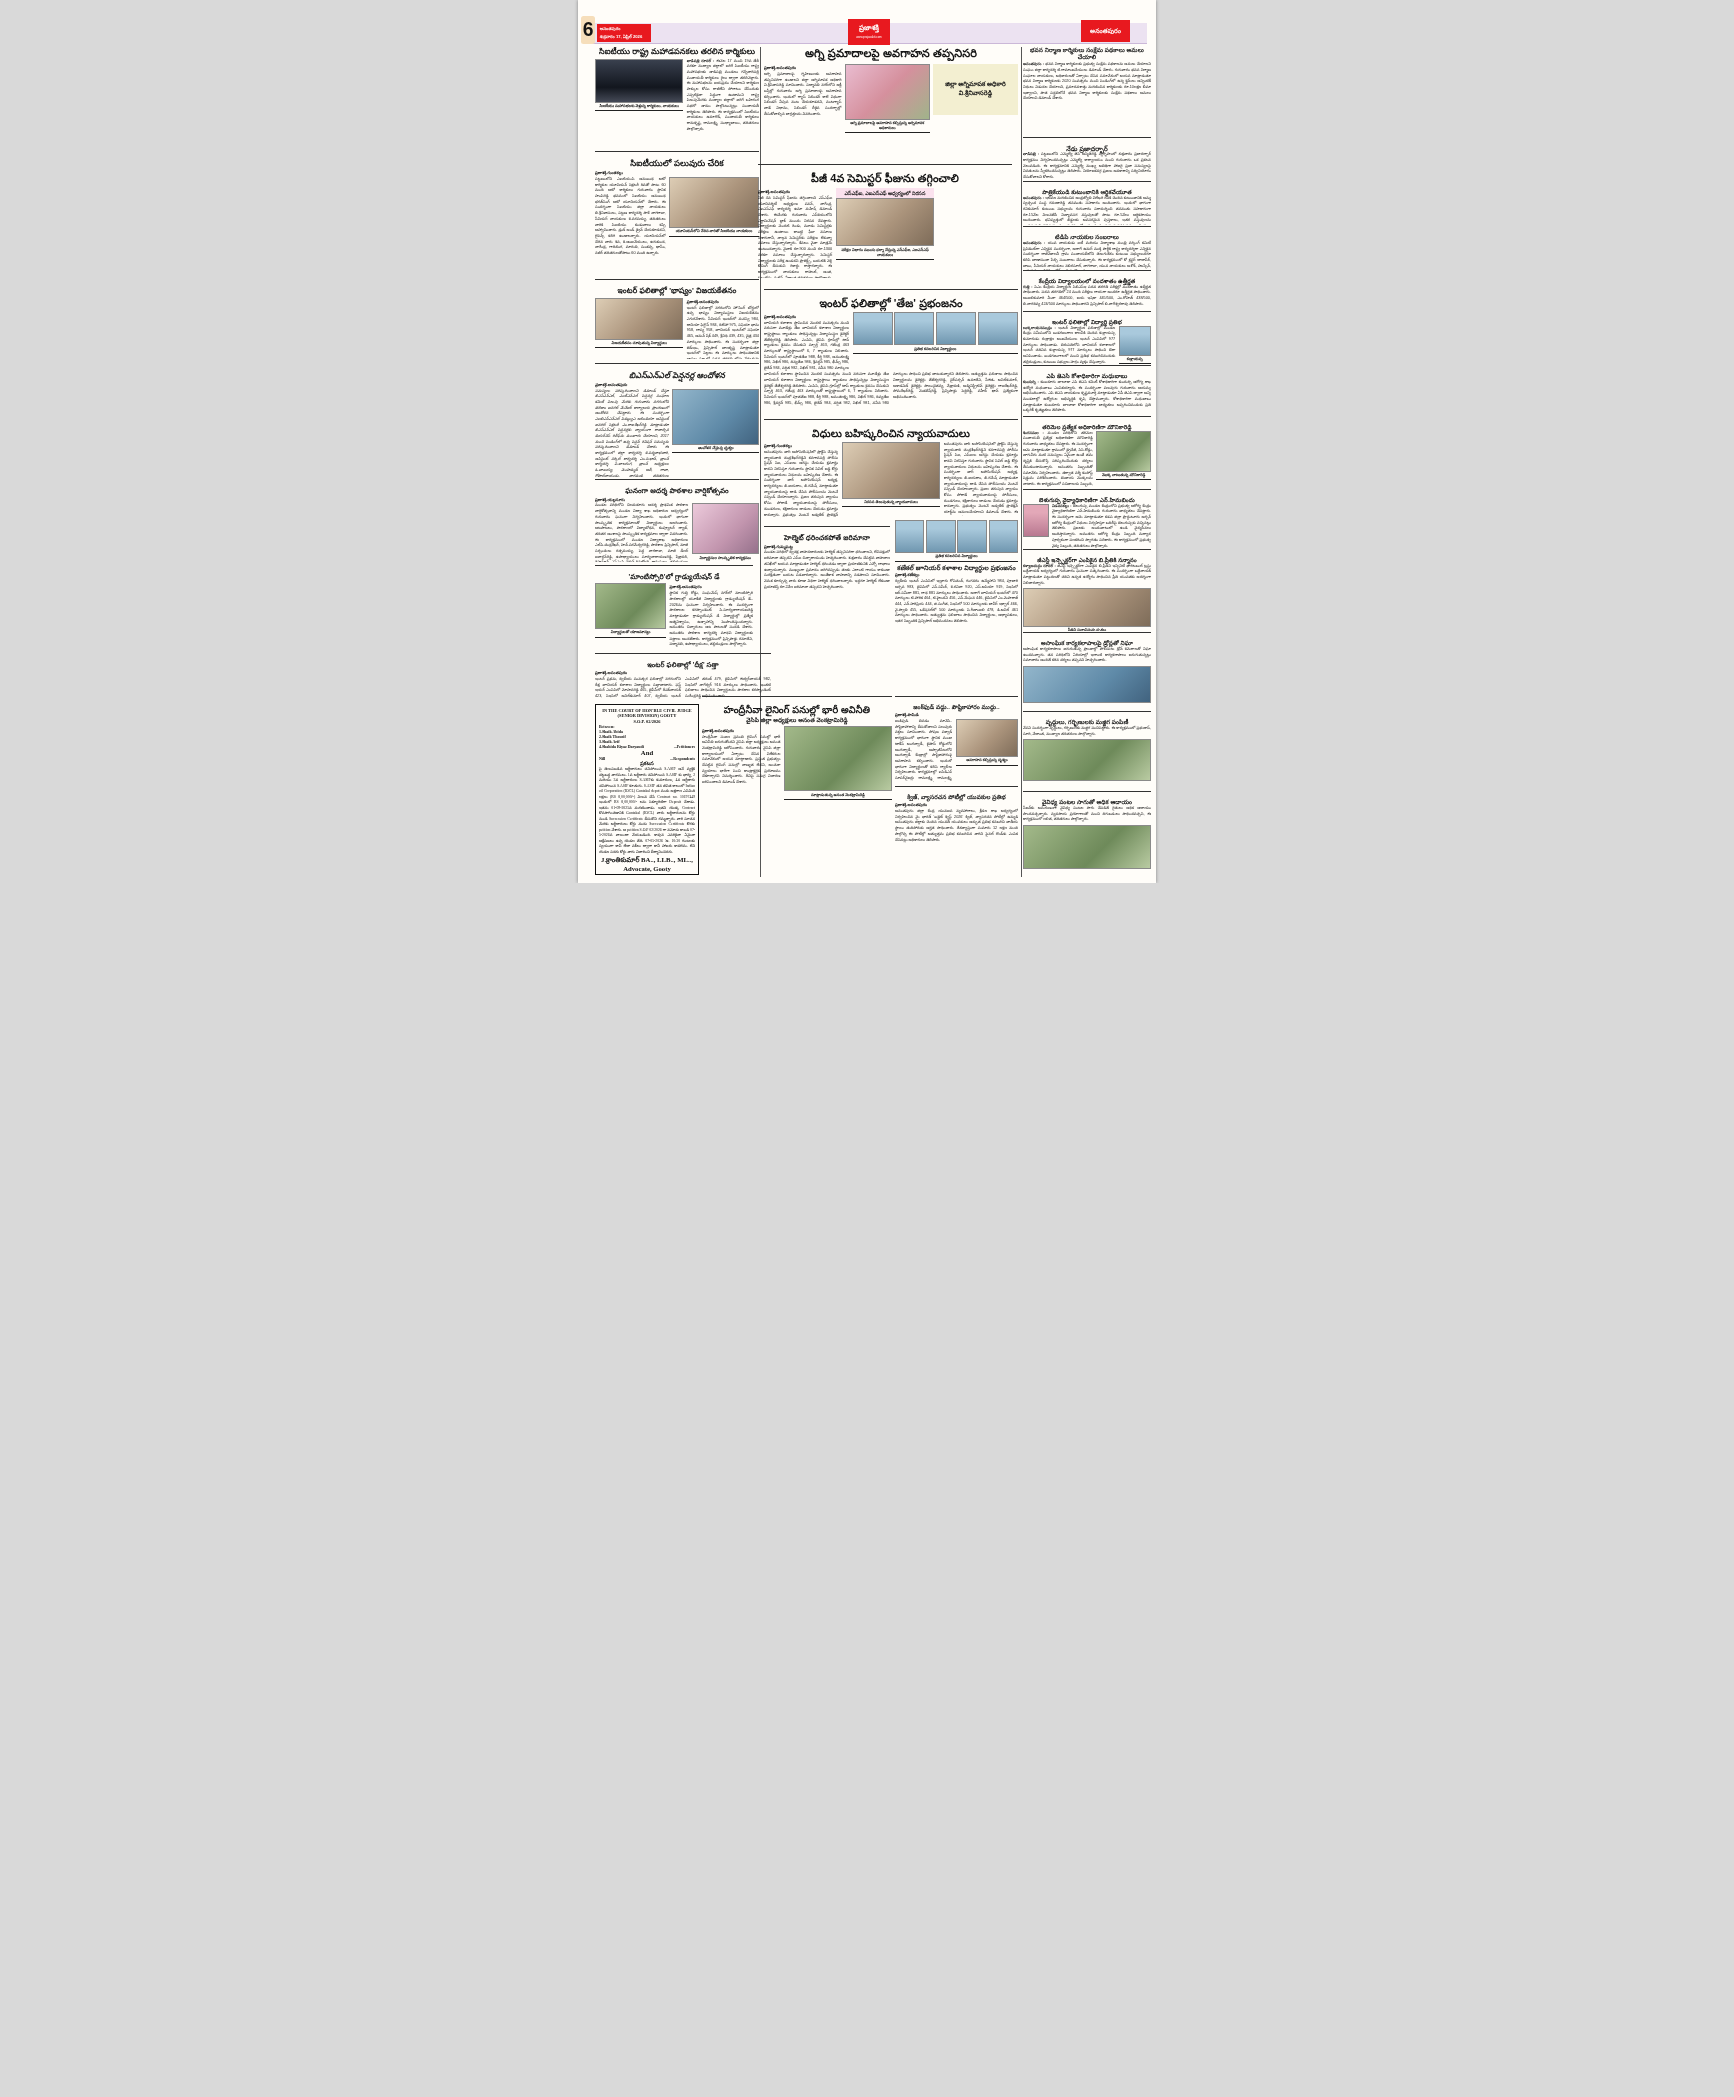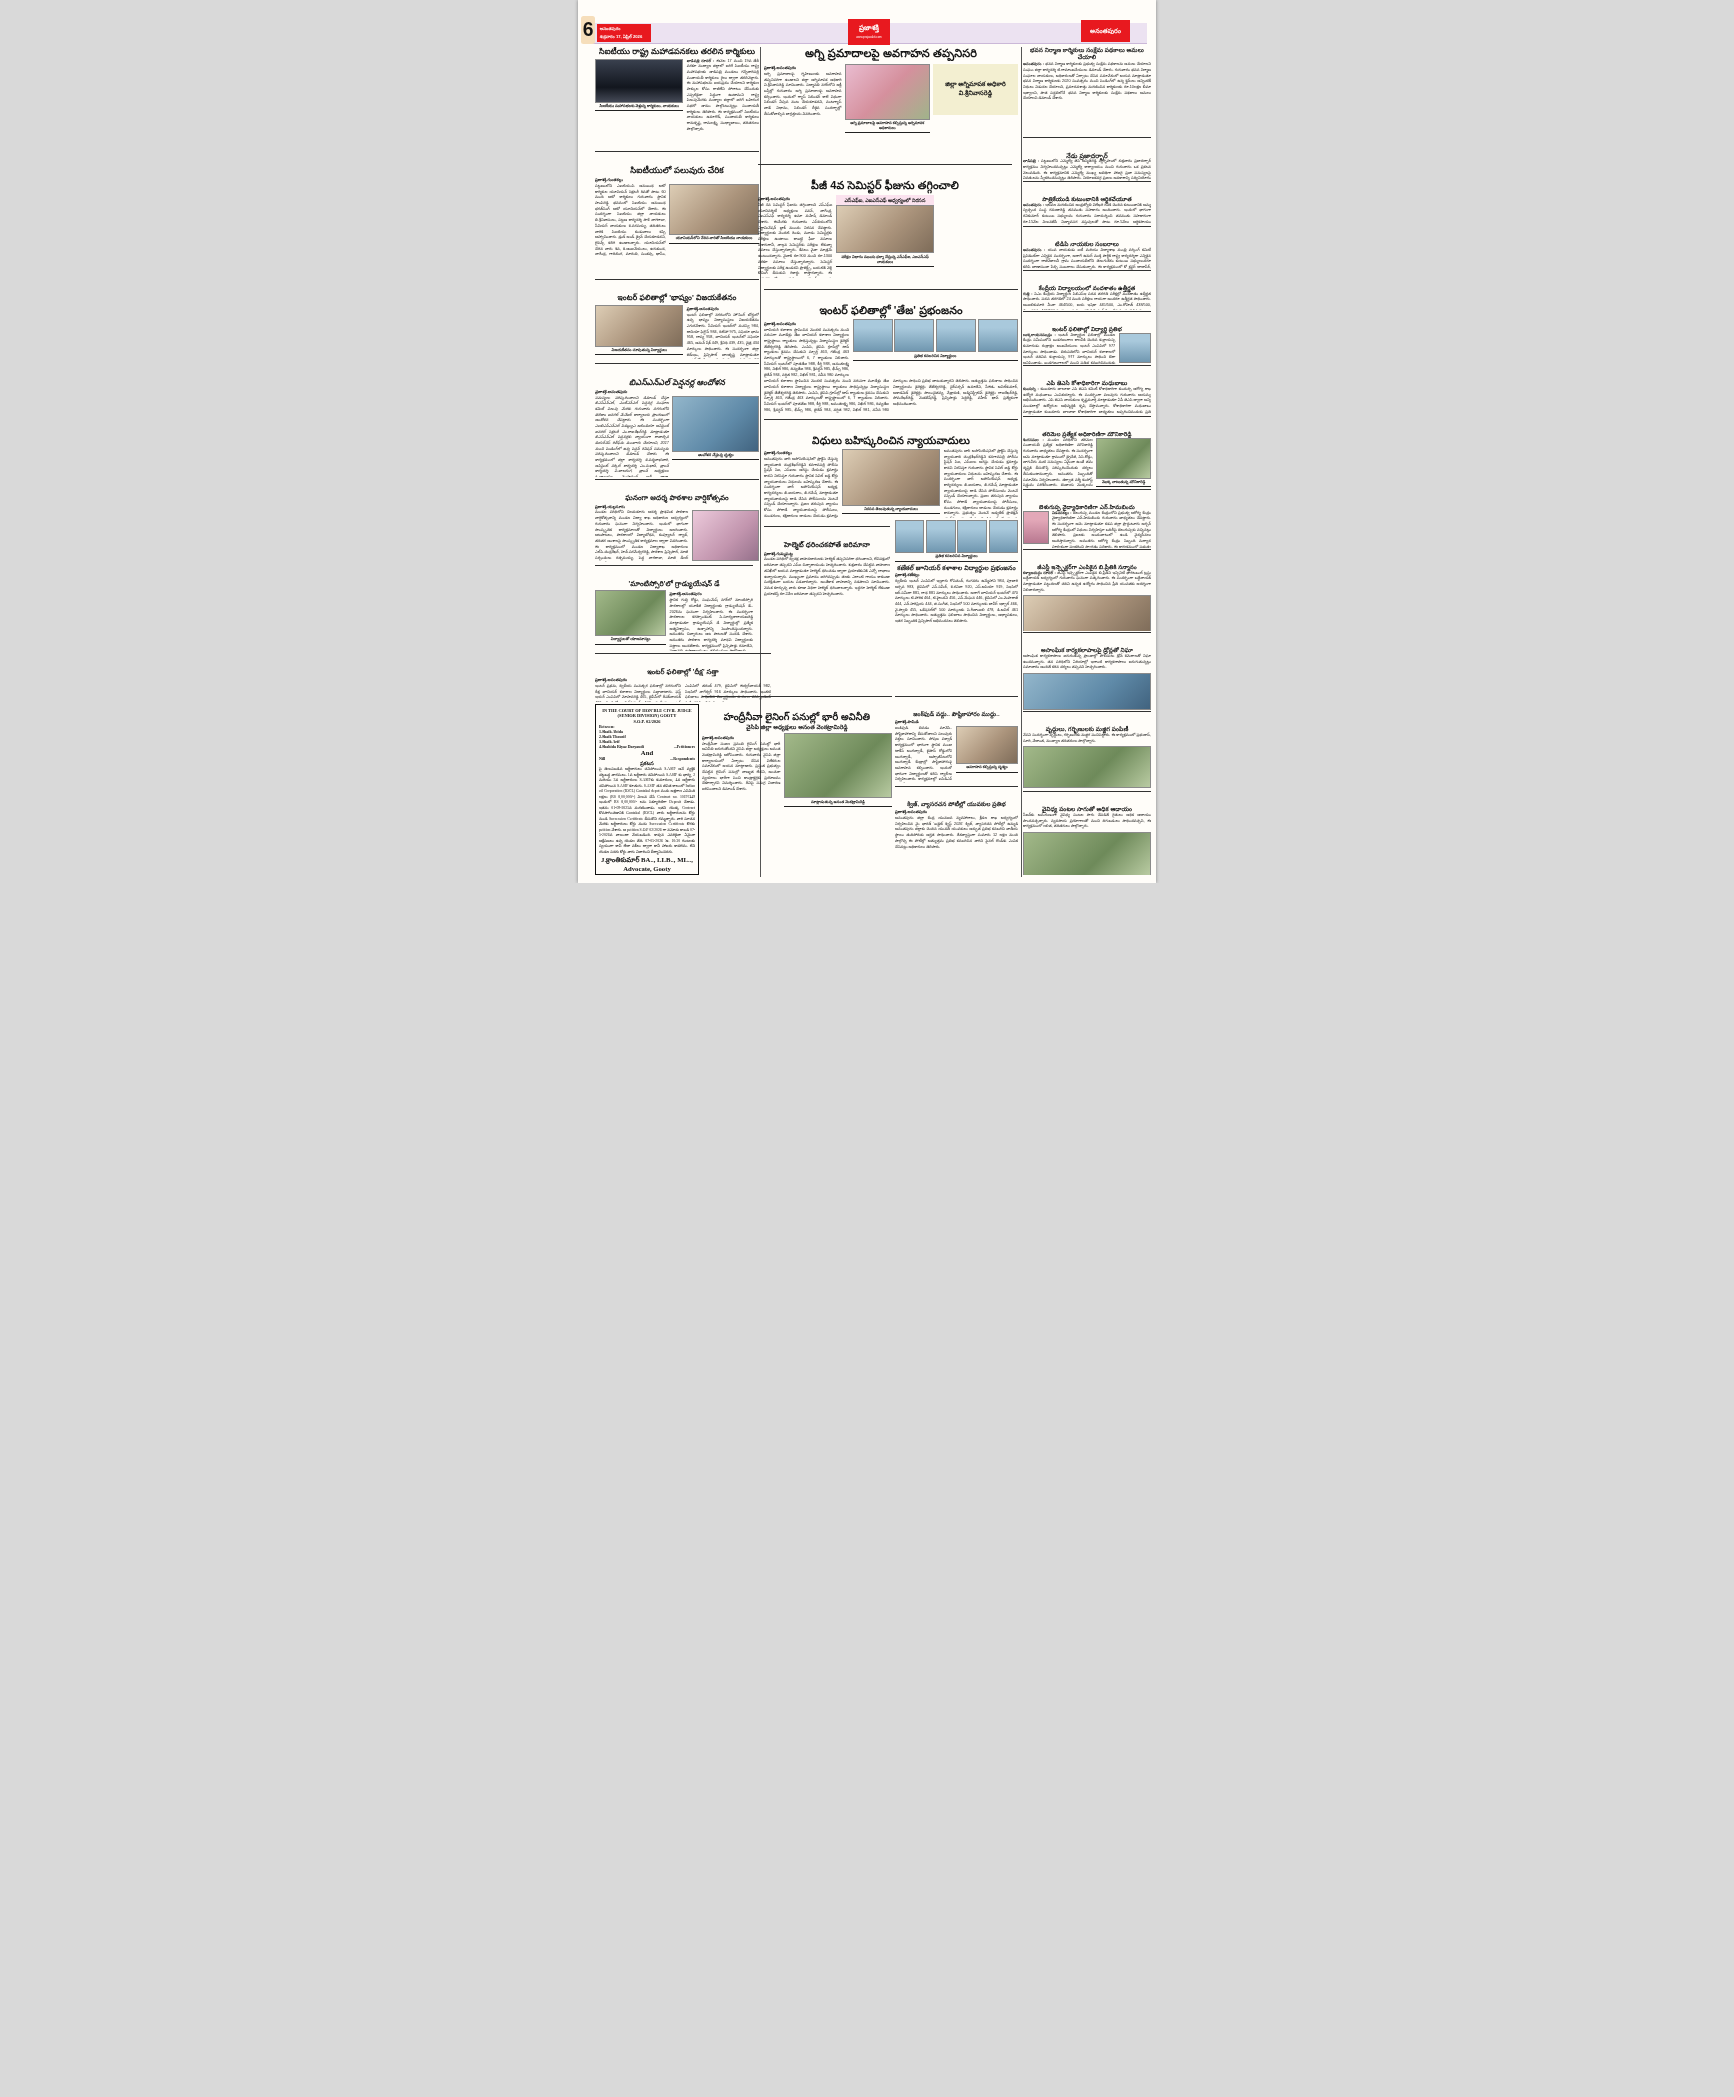--- a/index.html
+++ b/index.html
@@ -11,21 +11,21 @@
   .datebox{position:absolute;left:19.3px;top:23.5px;width:54px;height:18.5px;padding:0.8px 2.5px;box-sizing:border-box;}
   .datebox .l1{font-size:4.2px;}
   .datebox .l2{font-size:4.2px;margin-top:1.7px;}
   .masthead{position:absolute;left:270px;top:18.5px;width:42px;height:26px;text-align:center;align-items:center;}
   .masthead .title{font-size:7.1px;}
   .masthead .url{font-size:2.9px;font-weight:normal;margin-top:1.3px;}
   .citybox{position:absolute;left:503px;top:20px;width:49px;height:22px;text-align:center;align-items:center;font-size:6.3px;}
   
   .vrule{position:absolute;width:0.4px;background:#555;top:47px;height:830px;}
   .art{position:absolute;overflow:hidden;box-sizing:border-box;}
-  .rule-top{border-top:0.7px solid #333;padding-top:14px;}
+  .rule-top{border-top:0.7px solid #333;padding-top:7px;}
   .hl{font-weight:bold;color:#151515;text-align:center;line-height:1.18;letter-spacing:0.1px;}
   .by{font-weight:bold;font-size:4px;color:#111;margin:1.3px 0 0.8px 0;}
   .dt{font-weight:bold;}
   .bd{font-size:3.8px;line-height:1.5;text-align:justify;color:#1c1c1c;}
   .two{column-count:2;column-gap:4.2px;}
   .cap{font-size:3.8px;font-weight:bold;text-align:center;color:#111;padding:1.3px 0.8px 1.3px 0.8px;border-bottom:0.6px solid #222;}
   .row{display:flex;gap:3.4px;}
   .ph{background:linear-gradient(135deg,#cfc4b1,#9a8d78 55%,#746856);border:0.4px solid #8a8a8a;min-height:17px;}
   .ph.night{background:linear-gradient(180deg,#39404e,#12161e 65%,#454a57);}
   .ph.indoor{background:linear-gradient(135deg,#ddcdb5,#ab947c 55%,#7e6c59);}

